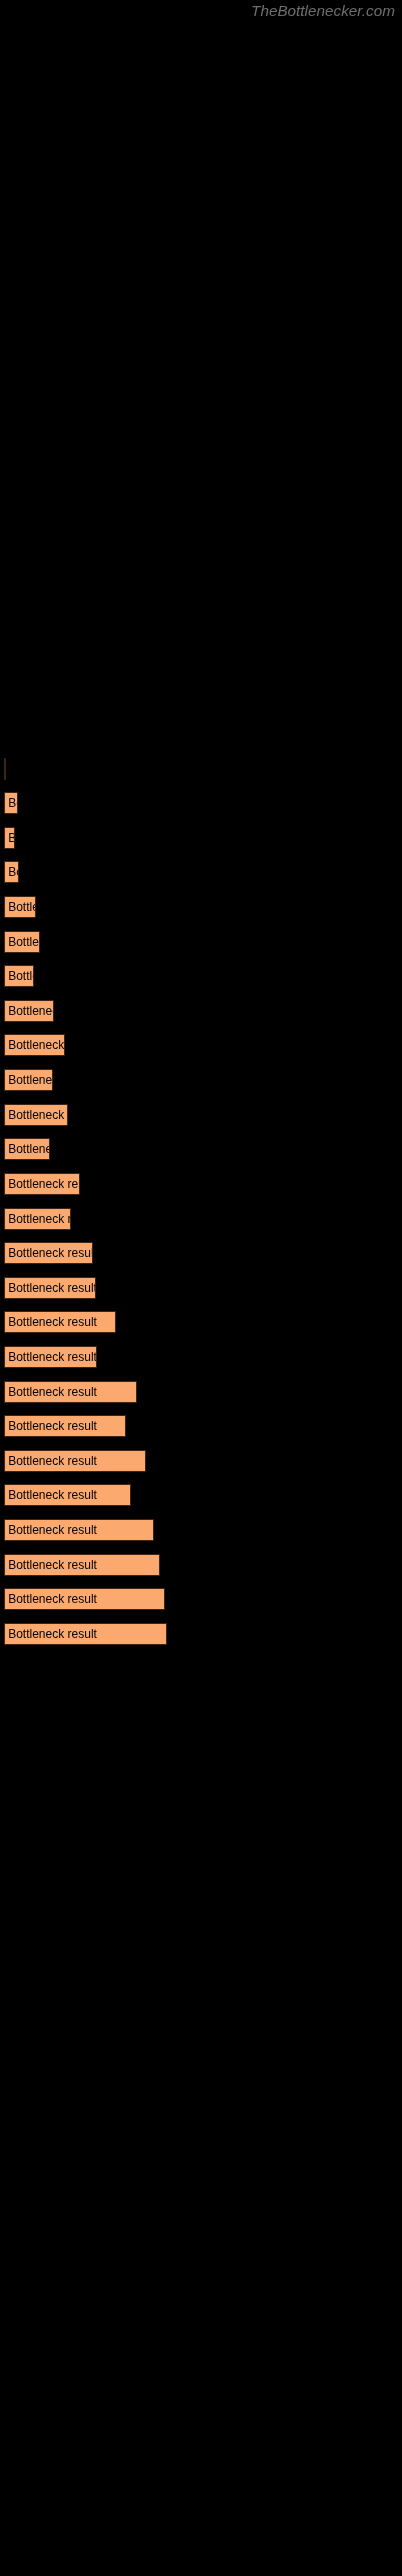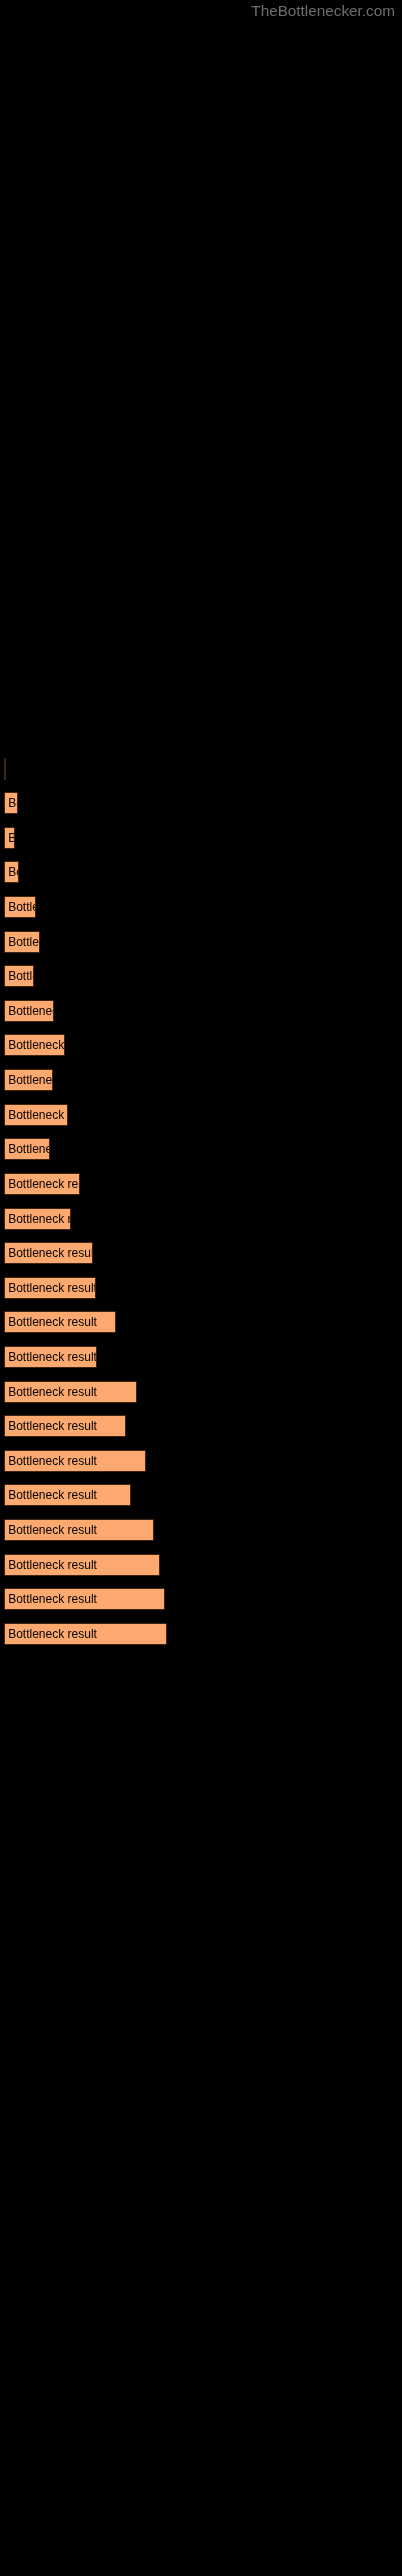--- a/index.html
+++ b/index.html
@@ -26,20 +26,21 @@
   .site-title {
     position: absolute;
     right: 8px;
     top: 2.4px;
     font-family: "Liberation Sans", sans-serif;
     font-size: 15.3px;
     line-height: 17.7px;
     color: #6e6e6e;
     white-space: nowrap;
     letter-spacing: 0px;
+    font-style: italic;
   }
 
   .chart-area {
     position: absolute;
     left: 0;
     top: 0;
     width: 403px;
     height: 2576px;
   }
 

